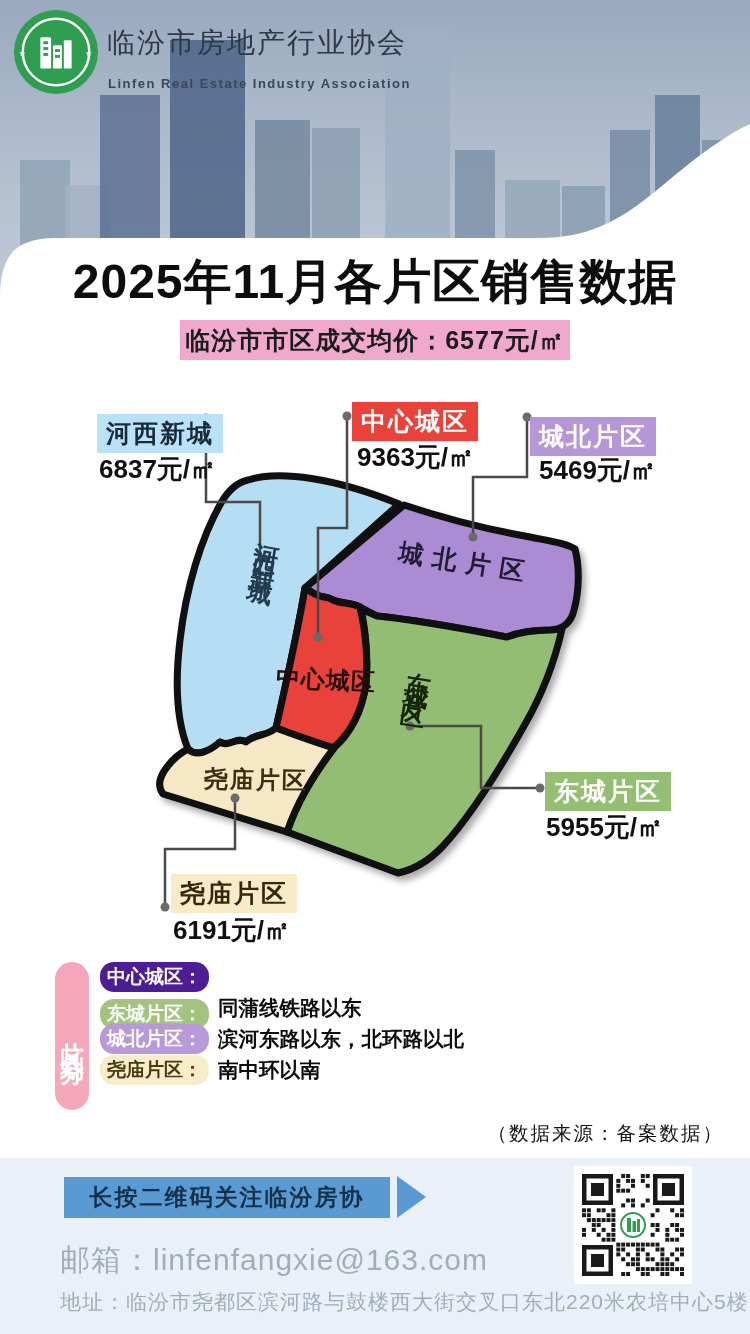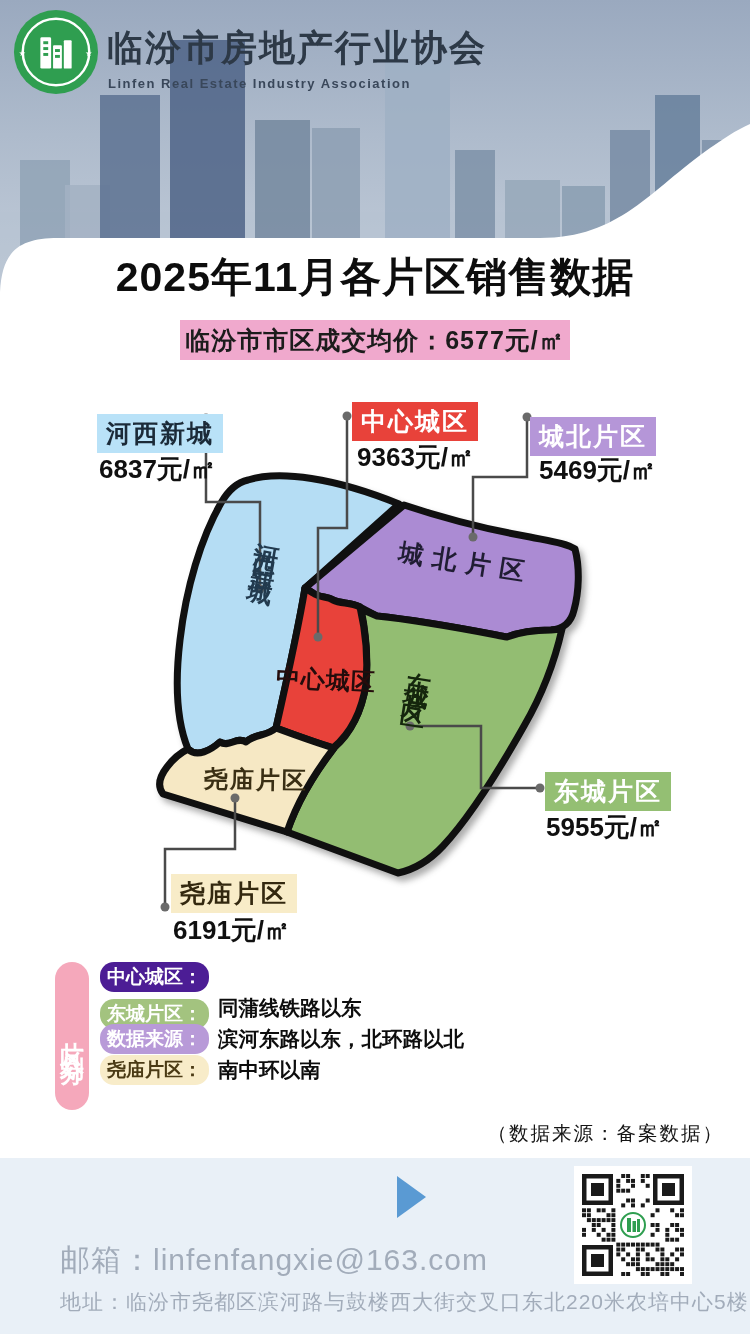--- a/index.html
+++ b/index.html
@@ -10,28 +10,28 @@
   
   .photo { position:absolute; left:0; top:0; width:750px; height:300px;
            background:linear-gradient(180deg,#9aa9bf 0%,#aebbcc 45%,#c3cdda 100%); overflow:hidden; }
   .bld { position:absolute; opacity:.85; }
   .lowrise { position:absolute; left:0; top:212px; width:750px; height:88px;
              background:#b6c3d2; opacity:.55; }
   .card-curve { position:absolute; left:0; top:120px; width:750px; height:180px; }
 
   
   .logo { position:absolute; left:12px; top:8px; width:88px; height:88px; }
-  .org-cn { position:absolute; left:107px; top:24px; font-size:36px; font-weight:bold;
+  .org-cn { position:absolute; left:107px; top:24px; font-size:28px; font-weight:normal;
             color:#2d3947; letter-spacing:2px; }
   .org-en { position:absolute; left:108px; top:60px; font-size:13px; font-weight:bold;
             color:#39475a; letter-spacing:1.5px;margin-top:16px; }
 
   
   .page-title { position:absolute; left:0; top:250px; width:750px; text-align:center;
-                font-size:41px; font-weight:bold; color:#0d0d0d; letter-spacing:1px; }
+                font-size:48px; font-weight:bold; color:#0d0d0d; letter-spacing:1px; }
   .avg-banner { position:absolute; left:180px; top:320px; width:390px; height:40px;
                 background:#f0a9cd; color:#1c1c1c; font-size:25px; font-weight:bold;
                 display:flex; align-items:center; justify-content:center; letter-spacing:1px; }
 
   
   .map-svg { position:absolute; left:0; top:390px; width:750px; height:568px; }
   .region { stroke:#101010; stroke-width:7; stroke-linejoin:round; }
   .map-shadow { filter:drop-shadow(4px 5px 3px rgba(40,40,40,.38)); }
   .conn { stroke:#4a4a4a; stroke-width:2.5; fill:none; }
   .dot  { fill:#6a6a6a; }
@@ -185,32 +185,33 @@
 <div class="legend-bar">片区划分</div>
 <div class="legend-rows">
   <div class="legend-row">
     <span class="pill pill-red">中心城区：</span>
   </div>
   <div class="legend-row">
     <span class="pill pill-green">东城片区：</span>
     <span class="desc">同蒲线铁路以东</span>
   </div>
   <div class="legend-row">
-    <span class="pill pill-purple">数据来源：</span>
+    <span class="pill pill-purple">城北片区：</span>
     <span class="desc">滨河东路以东，北环路以北</span>
   </div>
   <div class="legend-row">
     <span class="pill pill-cream">尧庙片区：</span>
     <span class="desc">南中环以南</span>
   </div>
 </div>
 
 <div class="source-note">（数据来源：备案数据）</div>
 
 <div class="footer">
+  <button class="qr-btn">长按二维码关注临汾房协</button>
   <div class="qr-arrow"></div>
   <svg class="qr" viewBox="0 0 118 118">
     <rect x="0" y="0" width="118" height="118" fill="#ffffff"></rect>
     <g fill="#1a1a1a" class="modules">
         <rect x="47.2" y="8" width="4" height="4"></rect>
         <rect x="52.1" y="8" width="4" height="4"></rect>
         <rect x="66.80000000000001" y="8" width="4" height="4"></rect>
         <rect x="71.7" y="8" width="4" height="4"></rect>
         <rect x="42.300000000000004" y="12.9" width="4" height="4"></rect>
         <rect x="52.1" y="12.9" width="4" height="4"></rect>

